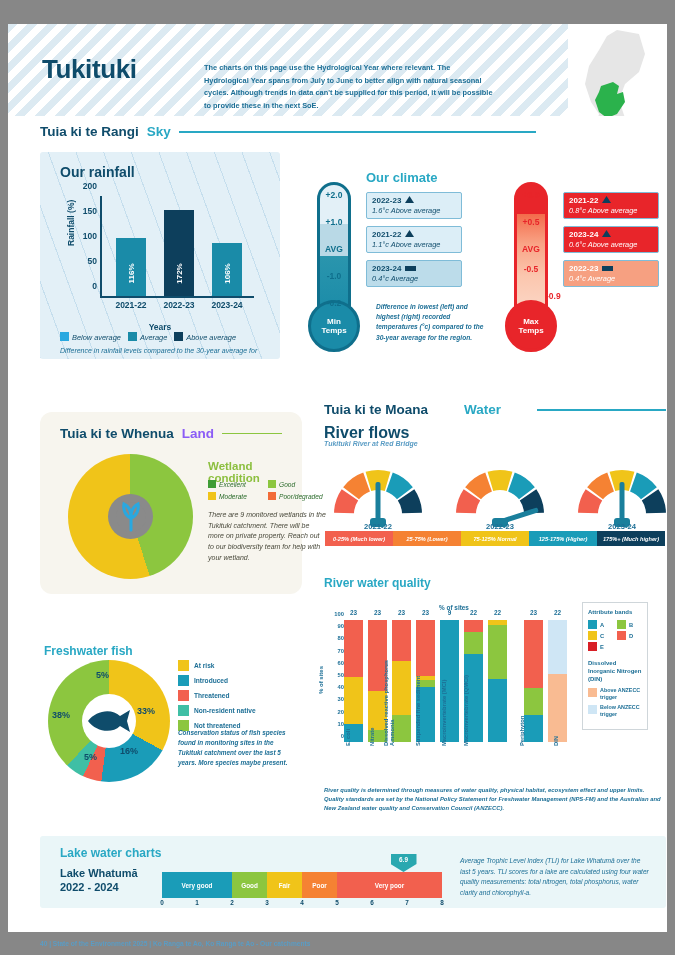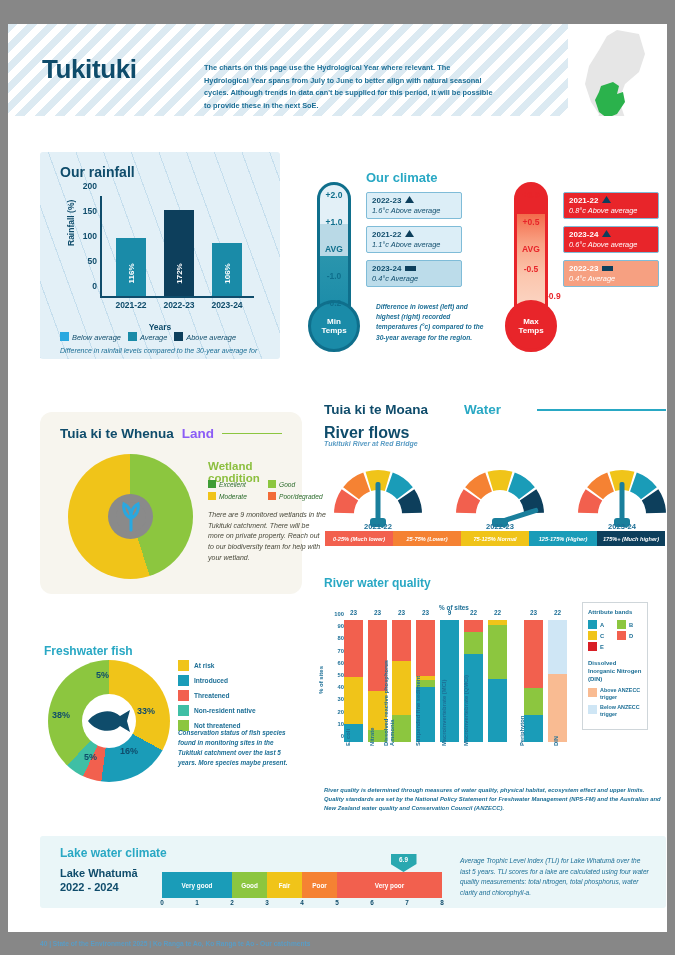--- a/index.html
+++ b/index.html
@@ -129,20 +129,25 @@
   <div class="header">
     <div class="hdr-pattern"></div>
     <div class="hdr-title">Tukituki</div>
     <div class="hdr-note">The charts on this page use the Hydrological Year where relevant. The Hydrological Year spans from July to June to better align with natural seasonal cycles. Although trends in data can't be supplied for this period, it will be possible to provide these in the next SoE.</div>
     <svg class="map" viewBox="0 0 96 115">
       <path d="M62 2 L84 6 L90 26 L84 44 L70 56 L64 72 L70 90 L60 108 L48 112 L40 100 L44 86 L36 74 L30 56 L34 38 L44 22 L52 8 Z" fill="#e6e6e6"></path>
       <path d="M46 58 L58 54 L64 58 L62 66 L68 64 L70 74 L62 86 L52 90 L44 84 L40 72 L44 64 Z" fill="#2bb24c"></path>
     </svg>
   </div>
 
+  <div class="sec-head" style="left:32px;top:100px;width:496px;">
+    <span class="t1">Tuia ki te Rangi</span>
+    <span class="t2">Sky</span>
+    <span class="rule"></span>
+  </div>
 
   <div class="rain-card">
     <div class="streaks"></div>
     <div class="rain-title">Our rainfall</div>
     <div class="ylab">Rainfall (%)</div>
     <div class="plot" id="rain-plot">
         <div class="ytick" style="bottom: 0%;">0</div>
         <div class="ytick" style="bottom: 25%;">50</div>
         <div class="ytick" style="bottom: 50%;">100</div>
         <div class="ytick" style="bottom: 75%;">150</div>
@@ -451,21 +456,21 @@
         <span>Non-resident native</span>
       </div>
       <div>
         <i style="background:#8cc63f"></i>
         <span>Not threatened</span>
       </div>
     </div>
   <div class="fish-cap">Conservation status of fish species found in monitoring sites in the Tukituki catchment over the last 5 years. More species maybe present.</div>
 
   <div class="lake-card">
-    <div class="lake-title">Lake water climate</div>
+    <div class="lake-title">Lake water charts</div>
     <div class="lake-name">
       <span>Lake Whatumā</span><br>
       <span>2022 - 2024</span>
     </div>
     <div class="tli" id="tli-bar">
         <div style="flex: 2 1 0%; background: rgb(26, 156, 184);">Very good</div>
         <div style="flex: 1 1 0%; background: rgb(140, 198, 63);">Good</div>
         <div style="flex: 1 1 0%; background: rgb(240, 196, 25);">Fair</div>
         <div style="flex: 1 1 0%; background: rgb(245, 130, 51);">Poor</div>
         <div style="flex: 3 1 0%; background: rgb(242, 96, 78);">Very poor</div>

